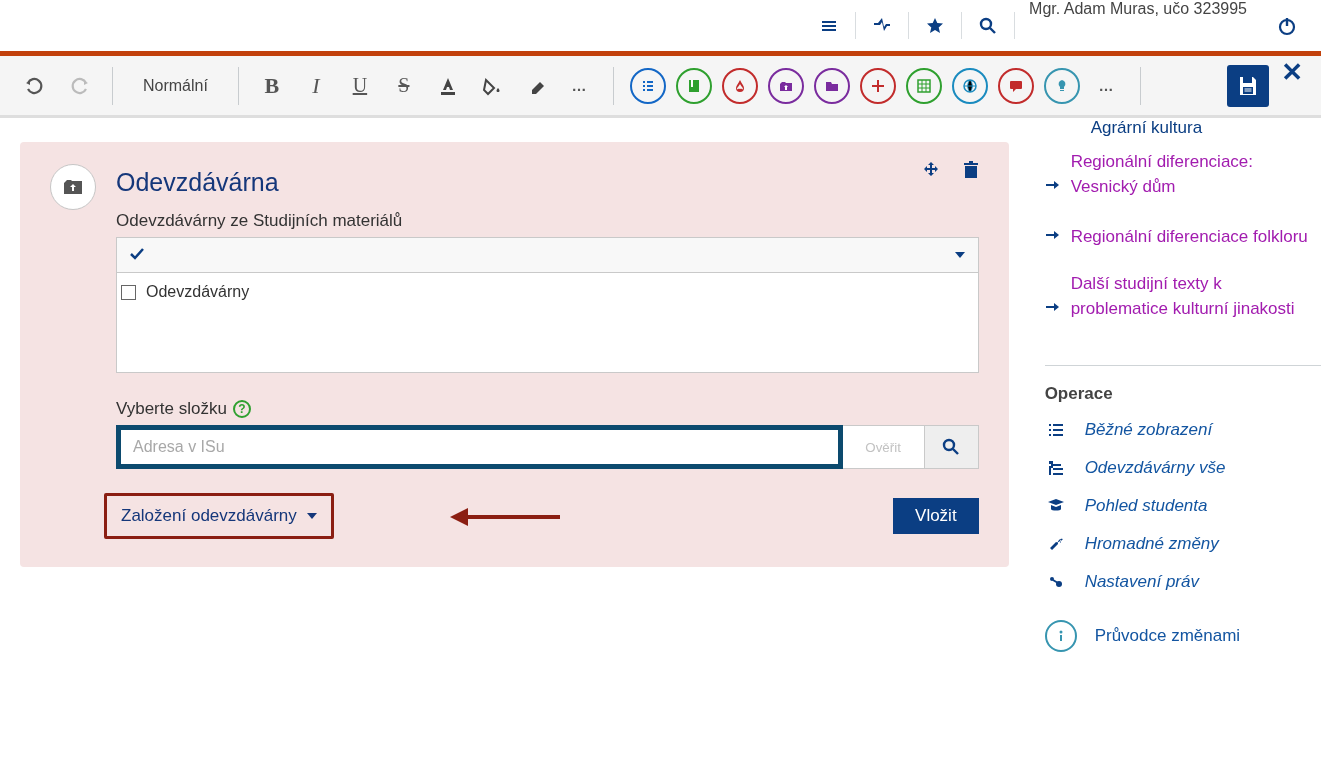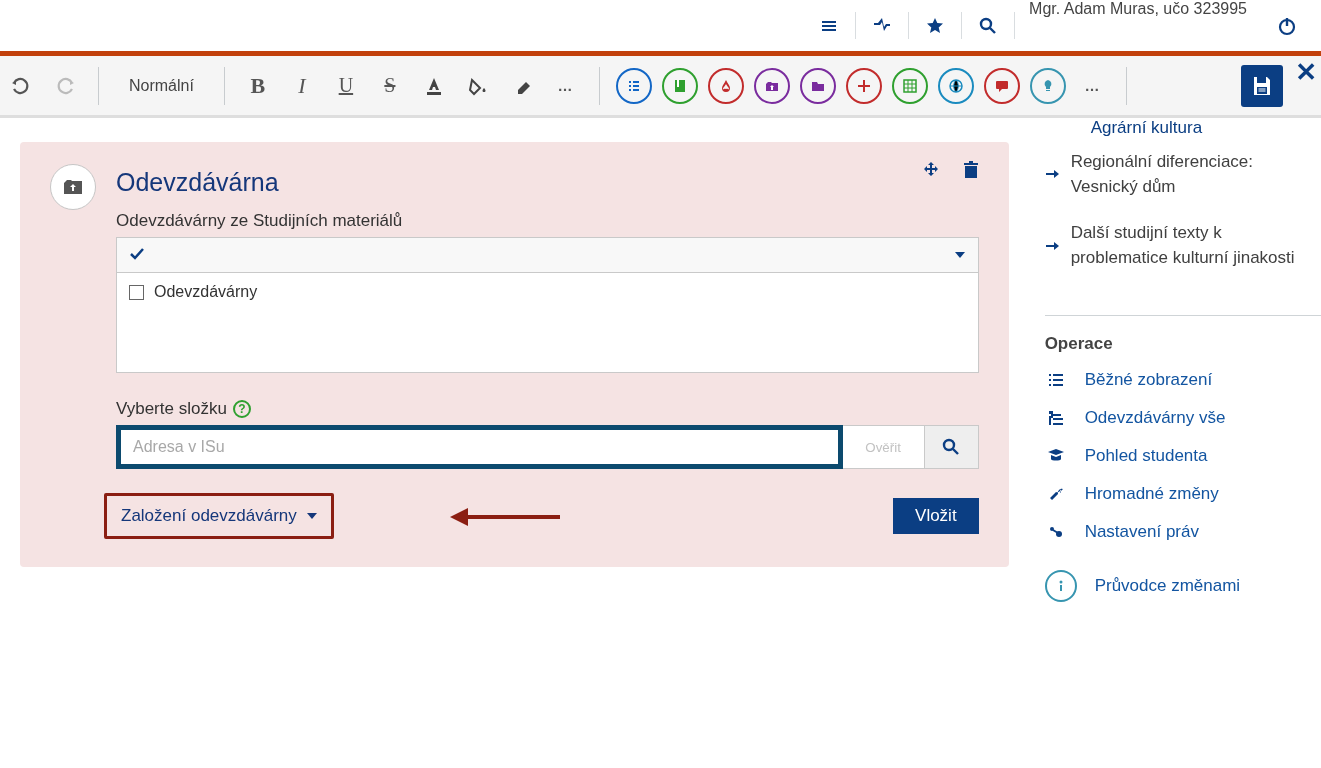--- a/index.html
+++ b/index.html
@@ -43,21 +43,21 @@
     font-size: 16px;
     padding: 0 14px;
   }
 
   
   .toolbar {
     height: 62px;
     border-bottom: 3px solid #dedede;
     display: flex;
     align-items: center;
-    padding: 0 4px;
+    padding: 0 18px;
     background: #f5f5f5;
     gap: 10px;
     position: relative;
   }
   .toolbar .tb-sep {
     width: 1px;
     height: 38px;
     background: #c8cccf;
     margin: 0 6px;
   }
@@ -180,21 +180,21 @@
     justify-content: space-between;
     padding: 0 12px;
   }
   .select-row .check-svg { color: #0b3e83; }
   .select-row .arrow-down { color: #0b3e83; }
 
   .listbox {
     background: #fff;
     border: 1px solid #c9c9c9;
     border-top: none;
-    padding: 10px 12px 40px 12px;
+    padding: 10px 12px 40px 4px;
     min-height: 100px;
   }
   .chk-item {
     display: flex;
     align-items: center;
     gap: 10px;
     font-size: 16px;
   }
   .chk-box {
     width: 15px;
@@ -302,23 +302,23 @@
 
   
   .sidebar {
     width: 300px;
     margin-left: 36px;
     margin-top: -10px;
   }
   .sb-links { padding-bottom: 12px; }
   .sb-link {
     display: flex;
-    align-items: center;
+    align-items: flex-end;
     gap: 12px;
-    color: #404040;
+    color: #a21caf;
     font-size: 17px;
     line-height: 1.45;
     margin: 0 0 22px 0;
     text-decoration: none;
   }
   .sb-link .arr {
     color: #0b3e83;
     margin-top: 4px;
     flex-shrink: 0;
     width: 14px;
@@ -341,20 +341,21 @@
   }
   .op-item {
     display: flex;
     align-items: center;
     gap: 18px;
     color: #1355a1;
     font-size: 17px;
     margin-bottom: 18px;
     text-decoration: none;
     cursor: pointer;
+    font-style: italic;
   }
   .op-icon {
     width: 22px;
     color: #0b3e83;
     display: inline-flex;
     align-items: center;
     justify-content: center;
   }
   .guide-circle {
     width: 32px;
@@ -633,20 +634,28 @@
             </svg>
         </span>
         <span>Regionální diferenciace: Vesnický dům</span>
       </a>
       <a class="sb-link">
         <span class="arr">
           <svg width="14" height="14" viewBox="0 0 14 14">
               <path fill="#0b3e83" d="M1 6h8V3l5 4-5 4V8H1z"></path>
             </svg>
         </span>
+        <span>Regionální diferenciace folkloru</span>
+      </a>
+      <a class="sb-link">
+        <span class="arr">
+          <svg width="14" height="14" viewBox="0 0 14 14">
+              <path fill="#0b3e83" d="M1 6h8V3l5 4-5 4V8H1z"></path>
+            </svg>
+        </span>
         <span>Další studijní texty k problematice kulturní jinakosti</span>
       </a>
     </div>
     <hr class="sb-hr">
     <div class="sb-heading">Operace</div>
 
     <a class="op-item">
       <span class="op-icon">
         <svg width="18" height="18" viewBox="0 0 18 18">
             <path fill="currentColor" d="M2 3h2v2H2zm4 0h10v2H6zM2 8h2v2H2zm4 0h10v2H6zM2 13h2v2H2zm4 0h10v2H6z"></path>

